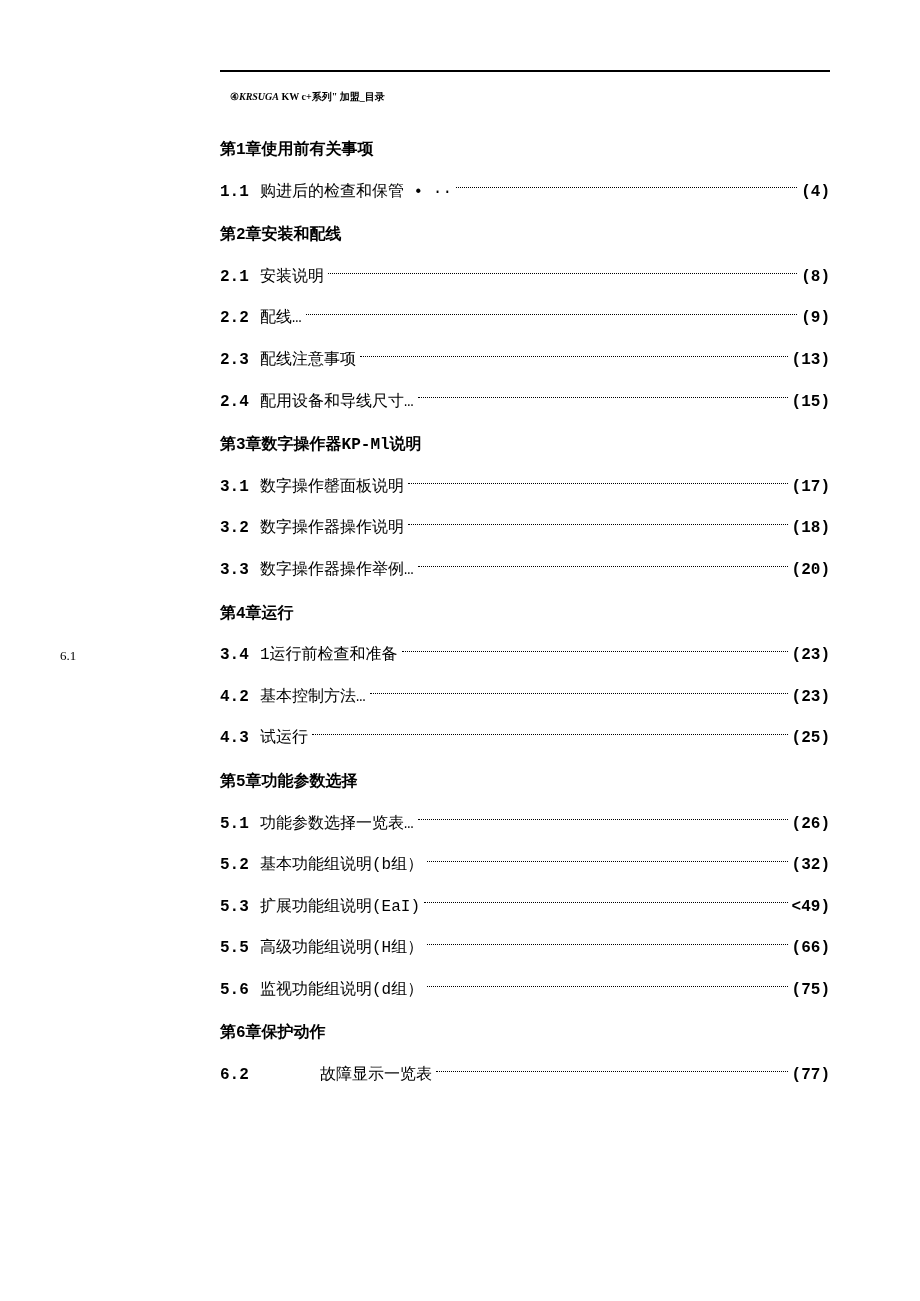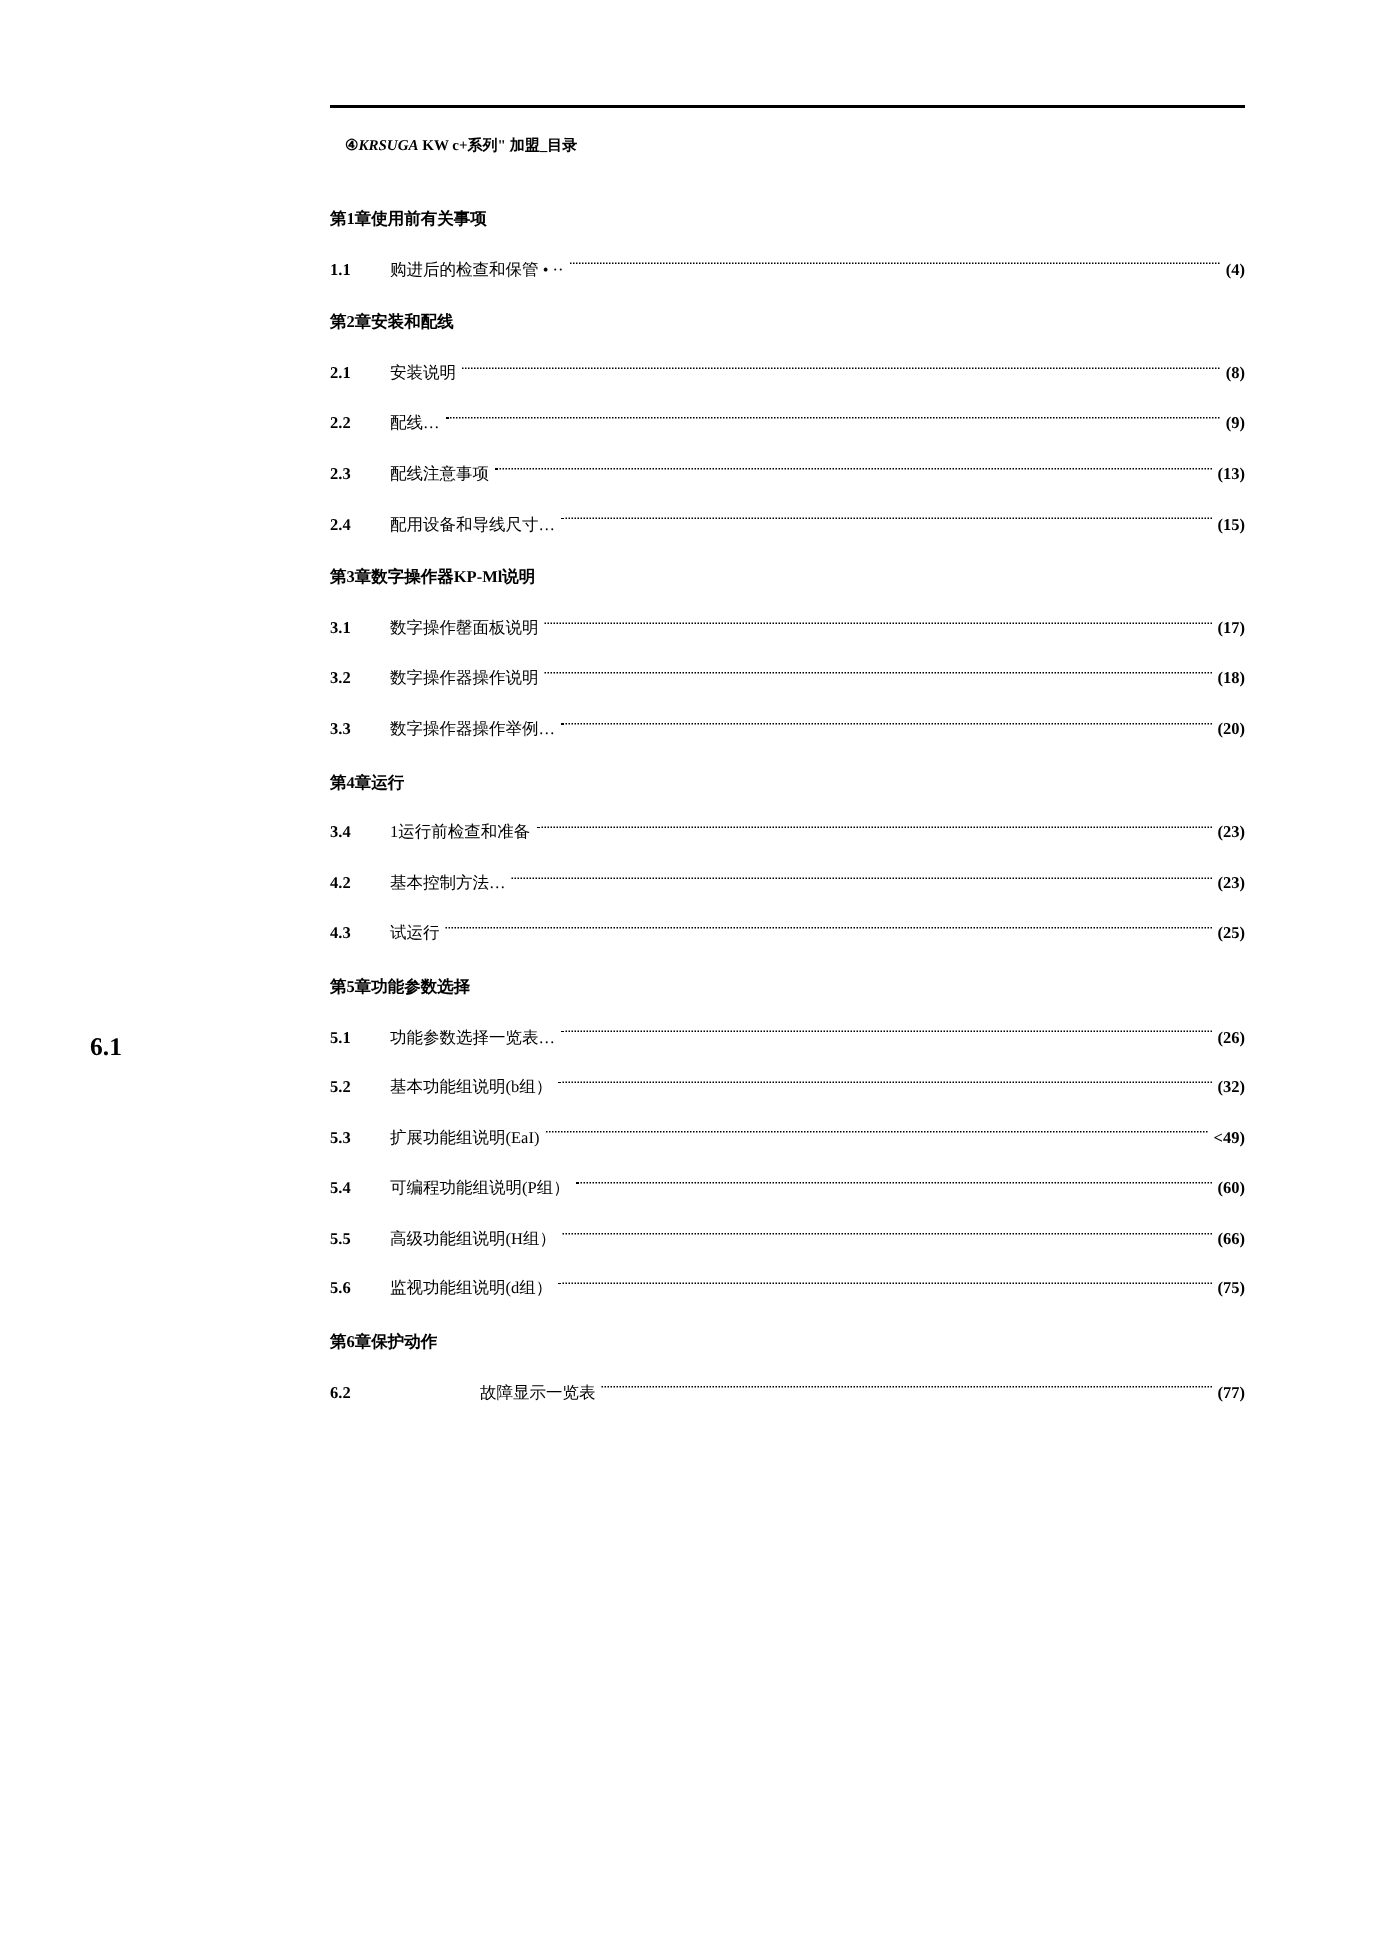--- a/index.html
+++ b/index.html
@@ -1,28 +1,28 @@
 <!DOCTYPE html>
 <html><head>
 <meta charset="utf-8">
 <style>
   * { margin: 0; padding: 0; box-sizing: border-box; }
   html, body { width: 920px; height: 1301px; background: #fff; font-family: "SimSun", "宋体", serif; color: #000; }
   .page { position: relative; width: 920px; height: 1301px; padding-top: 70px; }
   .rule { position: absolute; top: 70px; left: 220px; width: 610px; border-top: 2px solid #000; }
   .header { position: absolute; top: 90px; left: 230px; font-size: 10px; font-weight: bold; white-space: nowrap; }
   .header .italic { font-style: italic; margin-top: 19px; }
-  .content { position: absolute; top: 120px; left: 220px; width: 610px; font-size: 11px; line-height: 1.6; }
+  .content { position: absolute; top: 120px; left: 220px; width: 610px; font-size: 16px; line-height: 1.6; font-family: Liberation Mono, monospace; }
   .row { display: flex; align-items: center; margin-top: 16px; }
   .chapter { font-weight: bold; margin-top: 18px; margin-bottom: 2px; }
   .num { width: 40px; font-weight: bold; flex: none; }
   .label-wrap { flex: none; max-width: 260px; }
   .dots { flex: 1; border-bottom: 1.5px dotted #000; margin: 0 4px 3px 4px; position: relative; top: -3px; }
   .pg { flex: none; font-weight: bold; white-space: nowrap; }
-  .outdent { position: absolute; left: 60px; font-weight: bold; font-size: 17px; top: 688px; }
+  .outdent { position: absolute; left: 60px; font-weight: normal; font-size: 13px; top: 648px; }
   .row.r61 { width: 500px; }
   .row.r62 .num { width: 40px; }
   .row.r62 .label-wrap { margin-left: 60px; }
 </style>
 </head>
 <body>
 
 <div class="page">
   <div class="rule"></div>
 
@@ -121,26 +121,20 @@
       <span class="dots"></span>
       <span class="pg">(32)</span>
     </div>
     <div class="row">
       <span class="num">5.3</span>
       <span class="label-wrap">扩展功能组说明(EaI)</span>
       <span class="dots"></span>
       <span class="pg">&lt;49)</span>
     </div>
     <div class="row">
-      <span class="num">5.4</span>
-      <span class="label-wrap">可编程功能组说明(P组）</span>
-      <span class="dots"></span>
-      <span class="pg">(60)</span>
-    </div>
-    <div class="row">
       <span class="num">5.5</span>
       <span class="label-wrap">高级功能组说明(H组）</span>
       <span class="dots"></span>
       <span class="pg">(66)</span>
     </div>
     <div class="row">
       <span class="num">5.6</span>
       <span class="label-wrap">监视功能组说明(d组）</span>
       <span class="dots"></span>
       <span class="pg">(75)</span>

